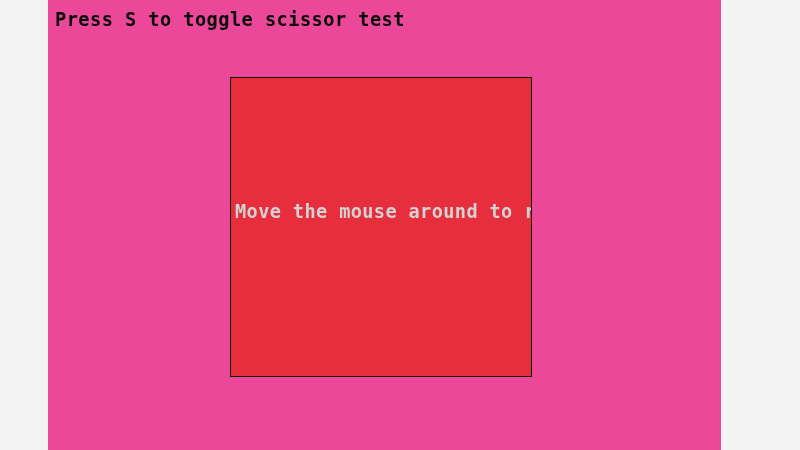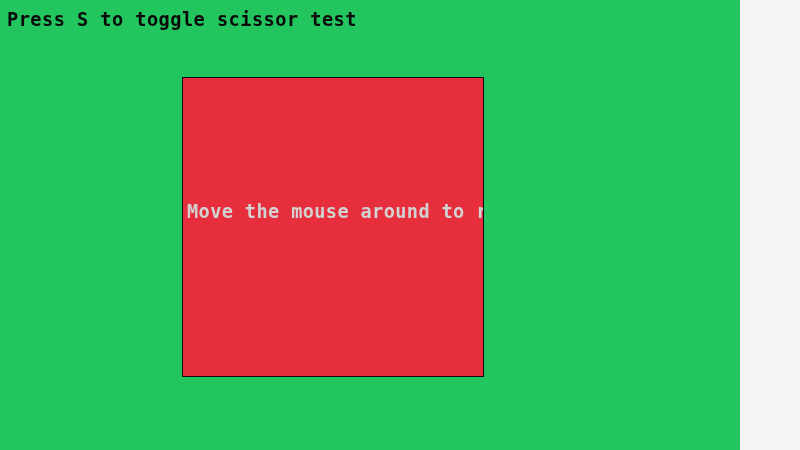--- a/index.html
+++ b/index.html
@@ -12,23 +12,24 @@
     height: 450px;
     overflow: hidden;
     background: #f4f4f4;
     font-family: "DejaVu Sans Mono", "Liberation Mono", monospace;
     -webkit-font-smoothing: none;
     font-smooth: never;
   }
 
   #app {
     position: relative;
-    width: 740px;
+    width: 673px;
     height: 450px;
-    background: #22c55e;
+    background: #ec4899;
+    margin-left: 48px;
   }
 
   
   #hint-line {
     position: absolute;
     left: 7px;
     top: 6px;
     width: 780px;
     height: 26px;
     line-height: 26px;

